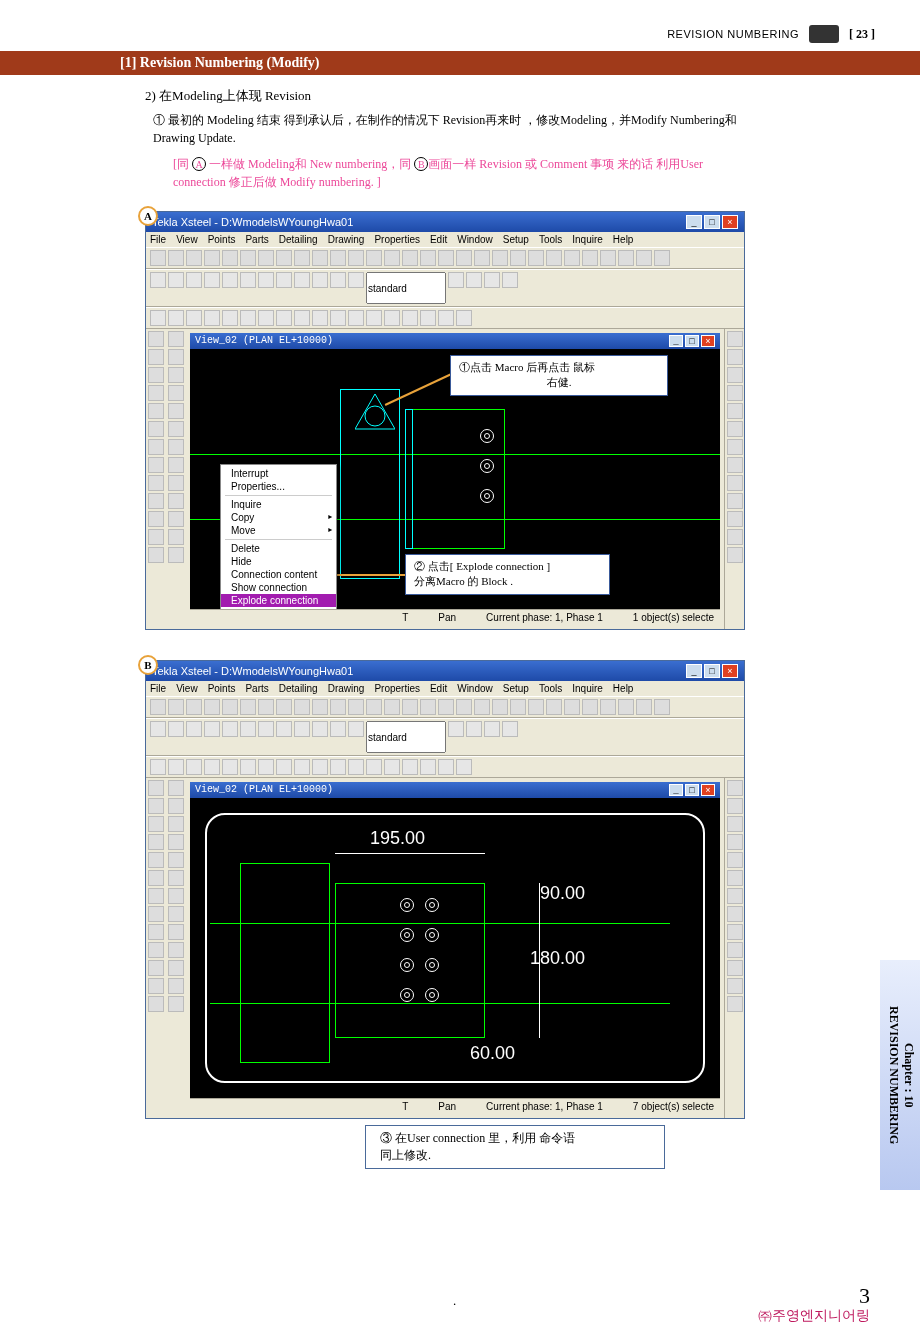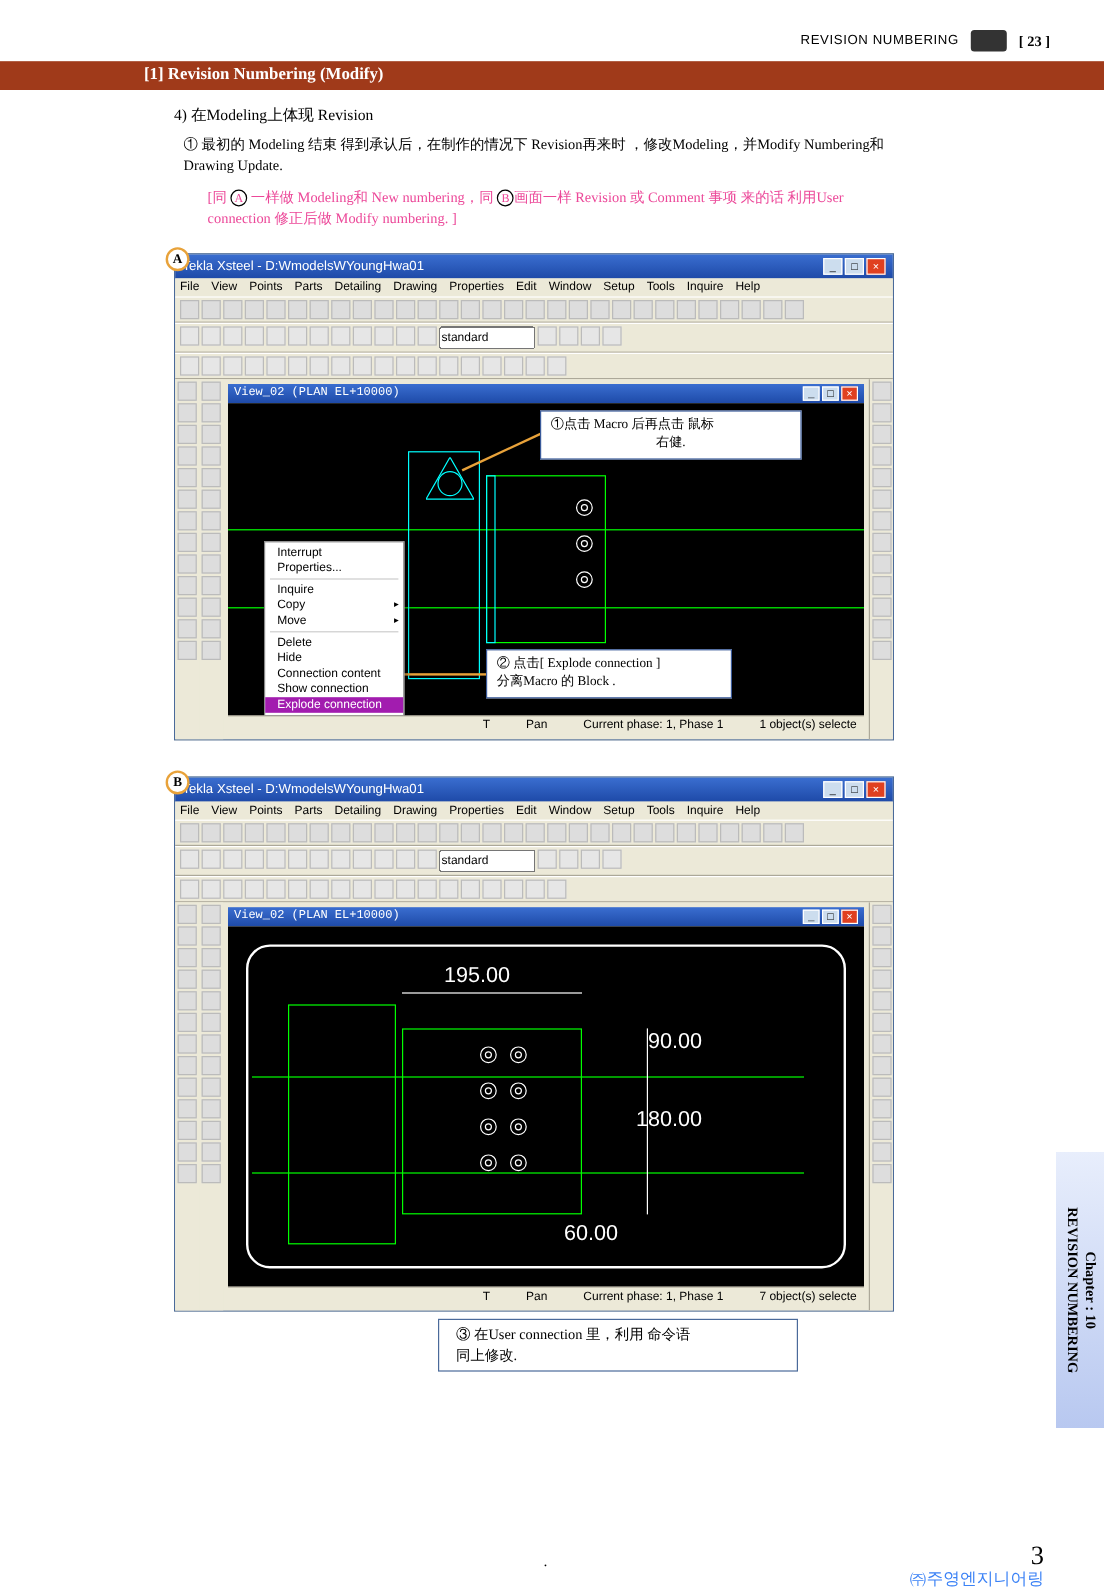--- a/index.html
+++ b/index.html
@@ -20,21 +20,21 @@
   .badge { position:absolute; left:-8px; top:-6px; width:20px; height:20px; border:2px solid #e8a23a; border-radius:50%; background:#fff; text-align:center; line-height:17px; font-weight:bold; font-size:11px; z-index:5;}
   .titlebar { background: linear-gradient(#3a6ed0,#1e4aa8); color:#fff; font-size:11px; padding:3px 6px; display:flex; justify-content:space-between; align-items:center; font-family: Tahoma, sans-serif; }
   .win-btns { display:flex; gap:2px; }
   .win-btn { width:16px; height:14px; background:#cde; border:1px solid #fff; font-size:9px; text-align:center; line-height:12px; color:#000;}
   .win-btn.x { background:#e04020; color:#fff; }
   .menubar { background:#ece9d8; font-size:10px; padding:2px 4px; display:flex; gap:10px; font-family: Tahoma, sans-serif; }
   .menubar span { cursor:default; }
   .toolbar { background:#ece9d8; padding:2px 4px; display:flex; gap:2px; flex-wrap:wrap; border-top:1px solid #fff; border-bottom:1px solid #aca899;}
   .tbtn { width:16px; height:16px; background:#ddd; border:1px solid #bbb; }
   .toolrow2 .tbtn { background:#e6e6e6; }
-  .toolrow2 input { font-size:10px; height:19px; width:80px; }
+  .toolrow2 input { font-size:10px; height:32px; width:80px; }
   .body-area { display:flex; background:#ece9d8; }
   .vtool { width:20px; background:#ece9d8; display:flex; flex-direction:column; gap:2px; padding:2px; }
   .vtool .tbtn { width:16px; height:16px; }
   .vtool.right { border-left:1px solid #aca899;}
   .viewport-wrap { flex:1; padding:4px; }
   .view-title { background: linear-gradient(#3a6ed0,#1e4aa8); color:#fff; font-size:10px; padding:2px 5px; display:flex; justify-content:space-between; font-family: Liberation Mono, monospace;}
   .view-title .win-btns .win-btn{ width:14px; height:12px;}
   .canvas { background:#000; position:relative; overflow:hidden; }
   .canvasA { height:260px; }
   .canvasB { height:300px; }
@@ -52,39 +52,39 @@
   .ctxmenu .sep { border-top:1px solid #ccc; margin:2px 4px; padding:0; height:0;}
   .ctxmenu .hl { background:#a21caf; color:#fff; }
   .ctxmenu .sub::after{content:"▸"; position:absolute; right:4px; font-size:8px;}
   .dim { position:absolute; color:#fff; font-size:18px; font-family: Arial, sans-serif; }
   .notebox { border:1px solid #4a6a9a; padding:6px 14px; font-size:12px; line-height:1.6; margin:0; border-top:0; }
   .calloutbox { border:1px solid #4a6a9a; padding:4px 14px; font-size:12px; margin:6px 0 0 220px; width:300px; }
   
   .side-tab { position:absolute; right:0; top:960px; width:40px; height:230px; background:linear-gradient(#e8eefc,#b8c8f0); writing-mode: vertical-rl; text-orientation: mixed; text-align:center; font-weight:bold; font-size:12px; padding:8px 4px; font-family: "Times New Roman", serif; }
   .footer { position:absolute; bottom:20px; left:0; right:0; display:flex; justify-content:space-between; padding:0 50px; align-items:flex-end;}
   .footer .pg { font-size:22px; }
-  .corp { position:absolute; bottom:4px; right:50px; color:#3b82f6; font-size:14px; font-family: "Malgun Gothic", sans-serif; }
+  .corp { position:absolute; bottom:4px; right:50px; color:#be185d; font-size:14px; font-family: "Malgun Gothic", sans-serif; }
   .hline-green{position:absolute;background:#0f0;height:1px;}
 </style>
 </head>
 <body>
 
 <div class="page">
   <div class="header-row">
     <span class="header-title">REVISION NUMBERING</span>
     <span class="header-logo"></span>
     <span class="header-page">[ 23 ]</span>
   </div>
 
   <div class="section-bar">
     <span>[1] Revision Numbering (Modify)</span>
   </div>
 
   <div class="content">
-    <div class="sub1">4) 在Modeling上体现 Revision</div>
+    <div class="sub1">2) 在Modeling上体现 Revision</div>
     <div class="sub2">① 最初的 Modeling 结束 得到承认后，在制作的情况下 Revision再来时 ，修改Modeling，并Modify Numbering和Drawing Update.</div>
     <div class="sub3">
       <span>[同 </span><span class="circ-letter">A</span><span> 一样做 Modeling和 New numbering，同 </span><span class="circ-letter">B</span><span>画面一样 Revision 或 Comment 事项 来的话 利用User connection 修正后做 Modify numbering. ]</span>
     </div>
 
     <div class="appwin">
       <div class="badge">A</div>
       <div class="titlebar">
         <span>Tekla Xsteel - D:WmodelsWYoungHwa01</span>
         <span class="win-btns">

